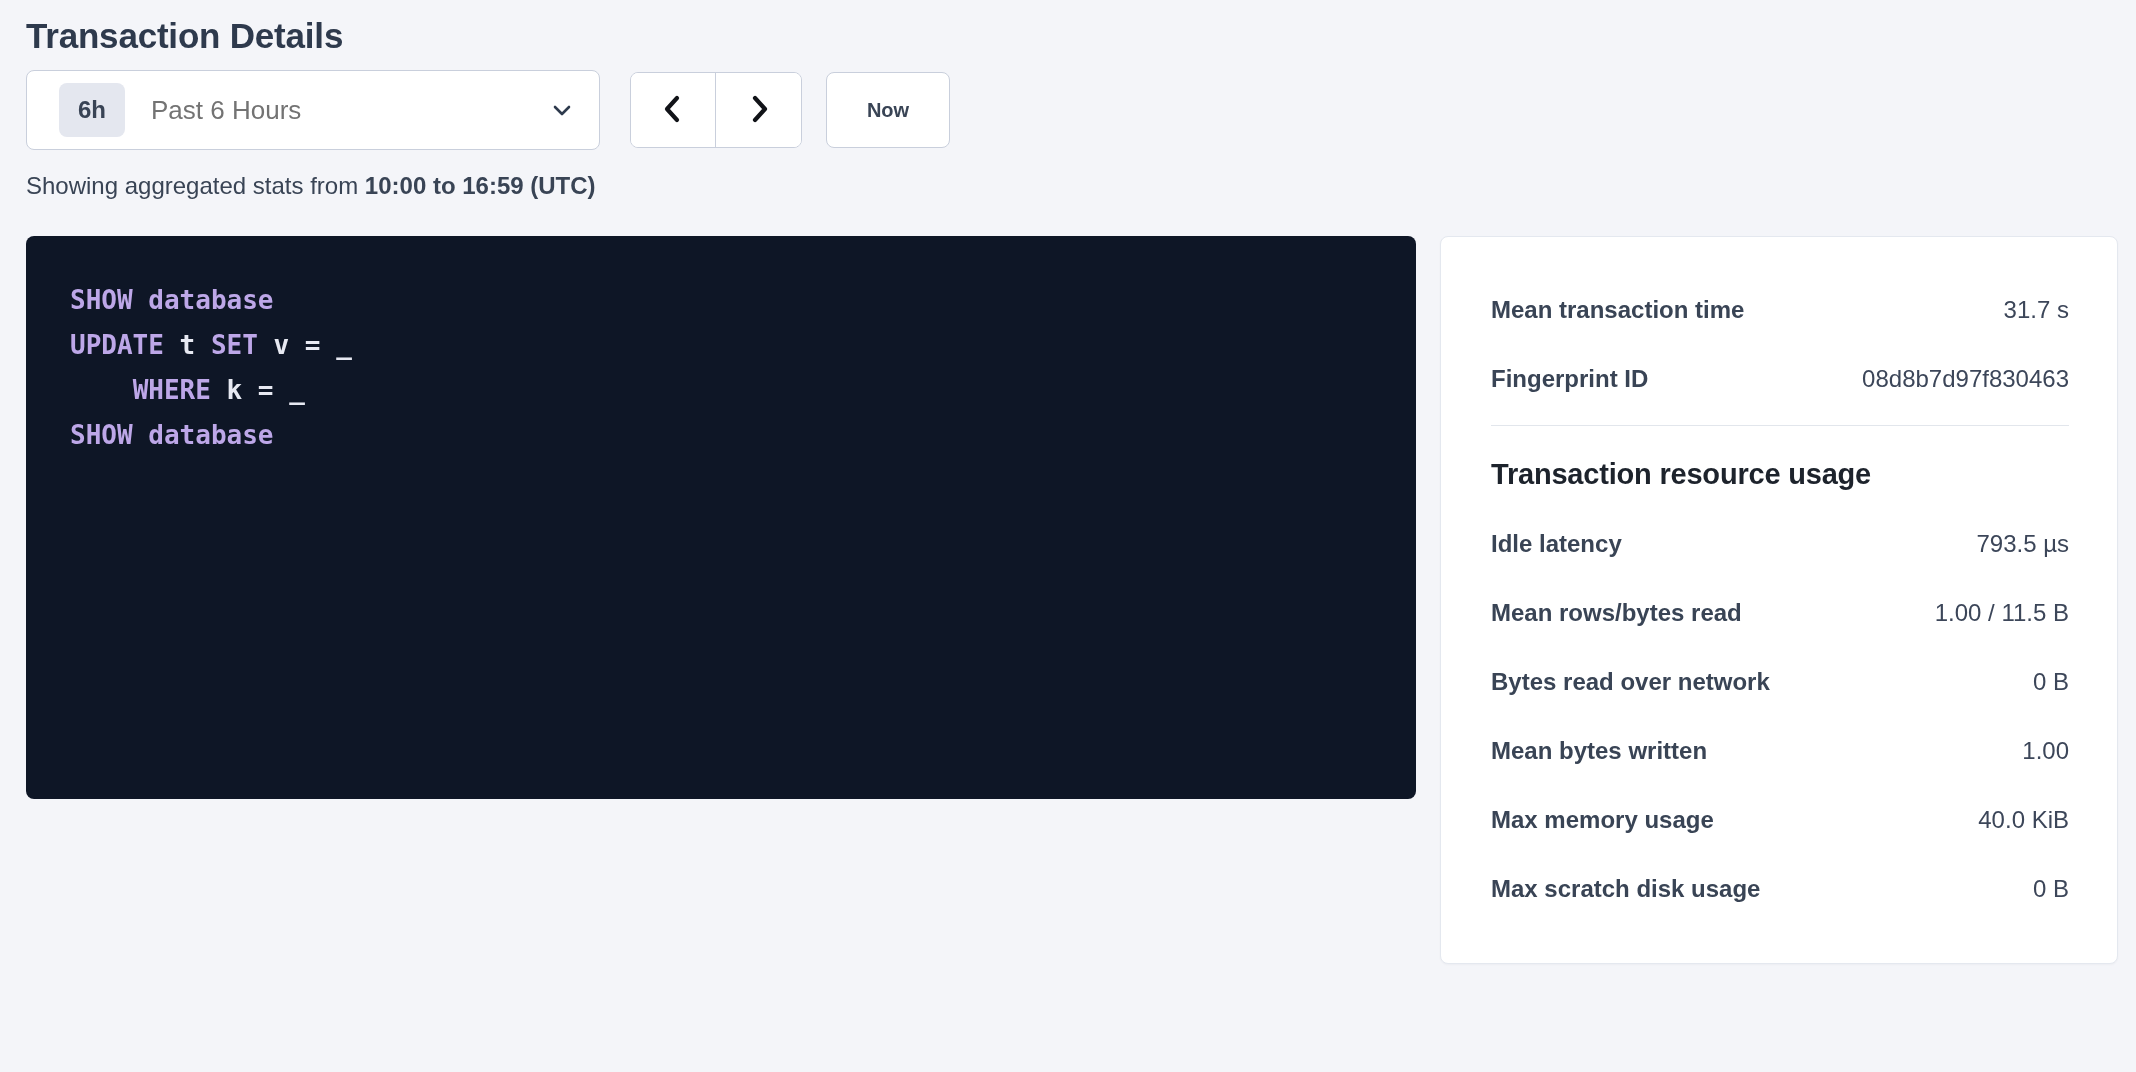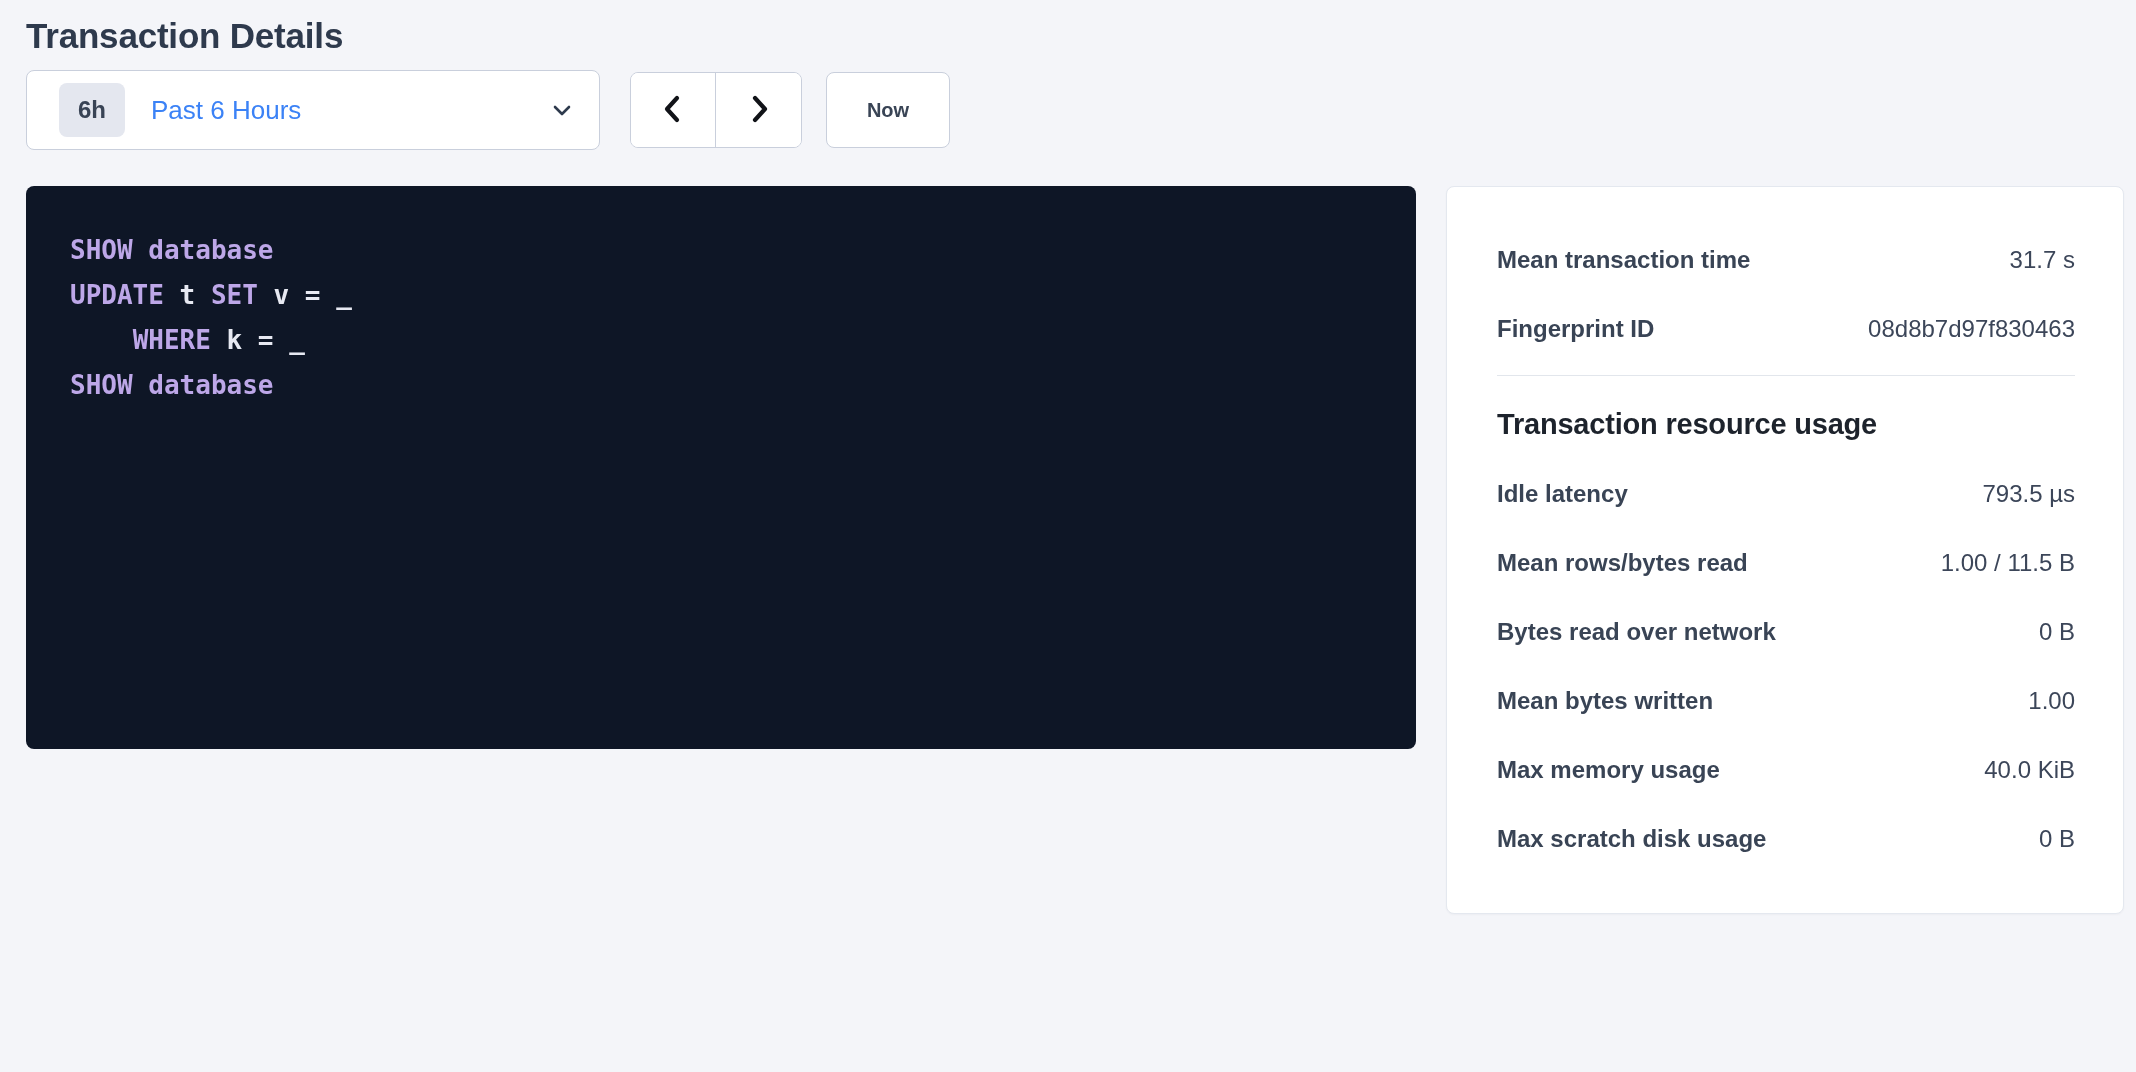--- a/index.html
+++ b/index.html
@@ -35,21 +35,21 @@
     border:1px solid var(--border);border-radius:8px;
     display:flex;align-items:center;
     padding:0 24px 0 32px;cursor:pointer;
   }
   .range-badge{
     min-width:66px;height:54px;border-radius:8px;
     background:var(--badge-bg);
     display:flex;align-items:center;justify-content:center;
     font-size:24px;font-weight:700;color:var(--ink);
   }
-  .range-label{margin-left:26px;font-size:26px;color:#3b82f6;}
+  .range-label{margin-left:26px;font-size:26px;color:#737373;}
   .dd-chevron{margin-left:auto;display:flex;align-items:center;}
   .nav-group{
     display:flex;margin-left:30px;margin-top:2px;height:76px;
     border:1px solid var(--border);border-radius:8px;
     background:#fff;overflow:hidden;
   }
   .nav-btn{
     width:85px;height:100%;border:none;background:#fff;
     display:flex;align-items:center;justify-content:center;
     cursor:pointer;padding:0;
@@ -57,21 +57,21 @@
   .nav-btn.prev{border-right:1px solid var(--border);}
   .now-btn{
     margin-left:24px;margin-top:2px;width:124px;height:76px;
     background:#fff;border:1px solid var(--border);border-radius:8px;
     font-family:"Liberation Sans", sans-serif;
     font-size:20px;font-weight:600;color:var(--ink);
     cursor:pointer;
   }
   .stats-line{margin-top:22px;font-size:24px;color:var(--ink);}
   .stats-line .bold{font-weight:700;}
-  .main{display:flex;align-items:flex-start;margin-top:36px;gap:30px;}
+  .main{display:flex;align-items:flex-start;margin-top:36px;gap:24px;}
   .code-panel{
     width:1390px;height:563px;flex:none;
     background:var(--code-bg);border-radius:8px;
     padding:42px 44px;
   }
   .sql-pre{
     margin:0;
     font-family:"DejaVu Sans Mono", monospace;
     font-size:26px;line-height:45px;font-weight:600;
     white-space:pre;color:var(--plain);
@@ -128,20 +128,23 @@
           <svg width="30" height="34" viewBox="0 0 30 34" fill="none">
             <path d="M11 6 L21 17 L11 28" stroke="#111318" stroke-width="4.2" stroke-linecap="round" stroke-linejoin="round"></path>
           </svg>
         </span>
       </button>
     </div>
 
     <button class="now-btn">Now</button>
   </div>
 
+  <div class="stats-line">
+    <span>Showing aggregated stats from </span><span class="bold">10:00 to 16:59 (UTC)</span>
+  </div>
 
   <div class="main">
 
     <div class="code-panel">
       <pre class="sql-pre"><div><span class="tok-k">SHOW</span><span class="tok-p"> </span><span class="tok-k">database</span></div><div><span class="tok-k">UPDATE</span><span class="tok-p"> t </span><span class="tok-k">SET</span><span class="tok-p"> v = _</span></div><div><span class="tok-p">    </span><span class="tok-k">WHERE</span><span class="tok-p"> k = _</span></div><div><span class="tok-k">SHOW</span><span class="tok-p"> </span><span class="tok-k">database</span></div></pre>
     </div>
 
     <div class="card">
 
       <div class="stat-row">

